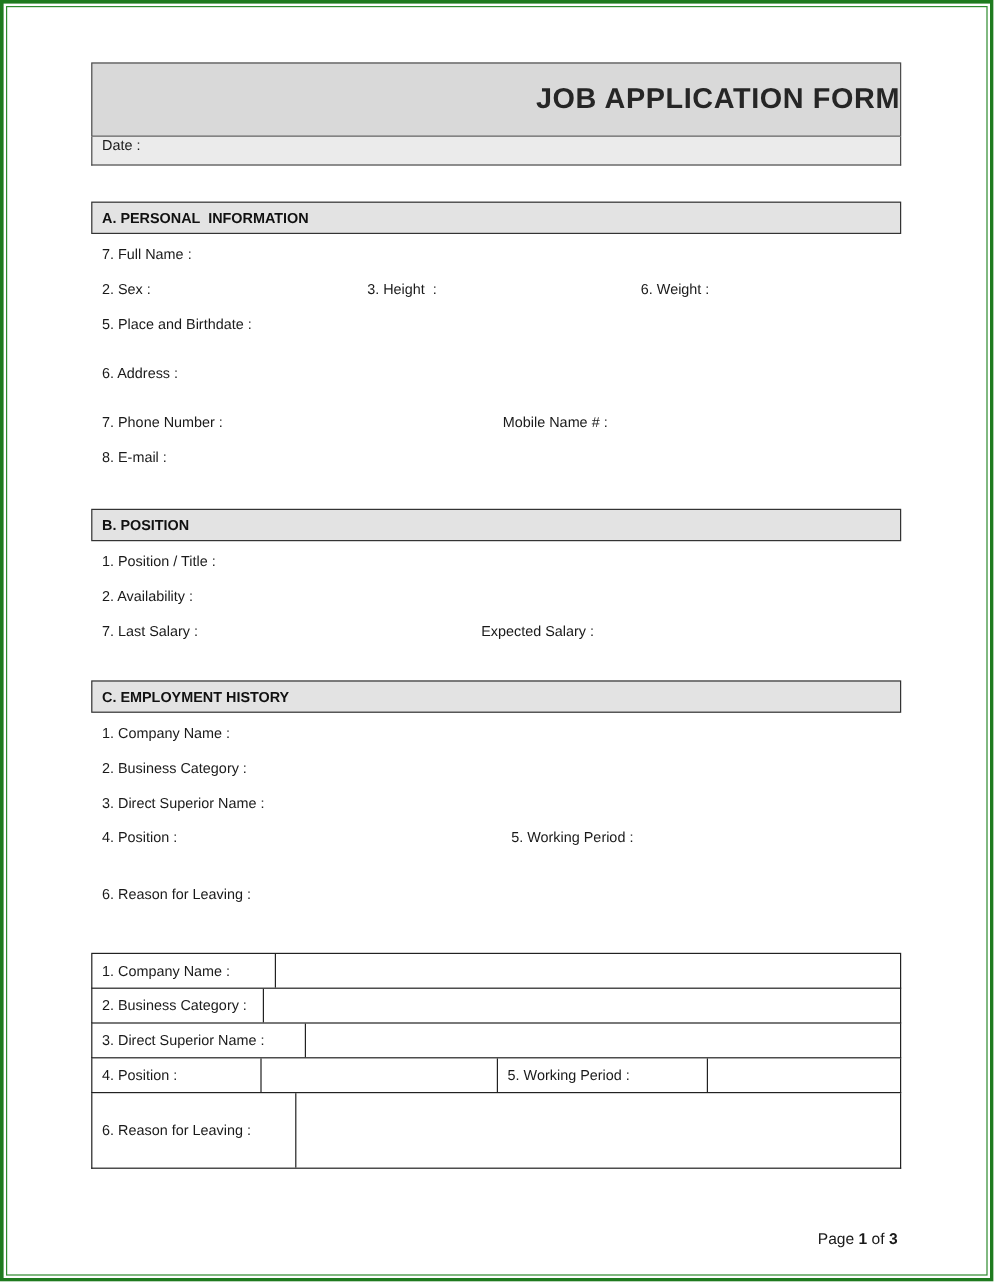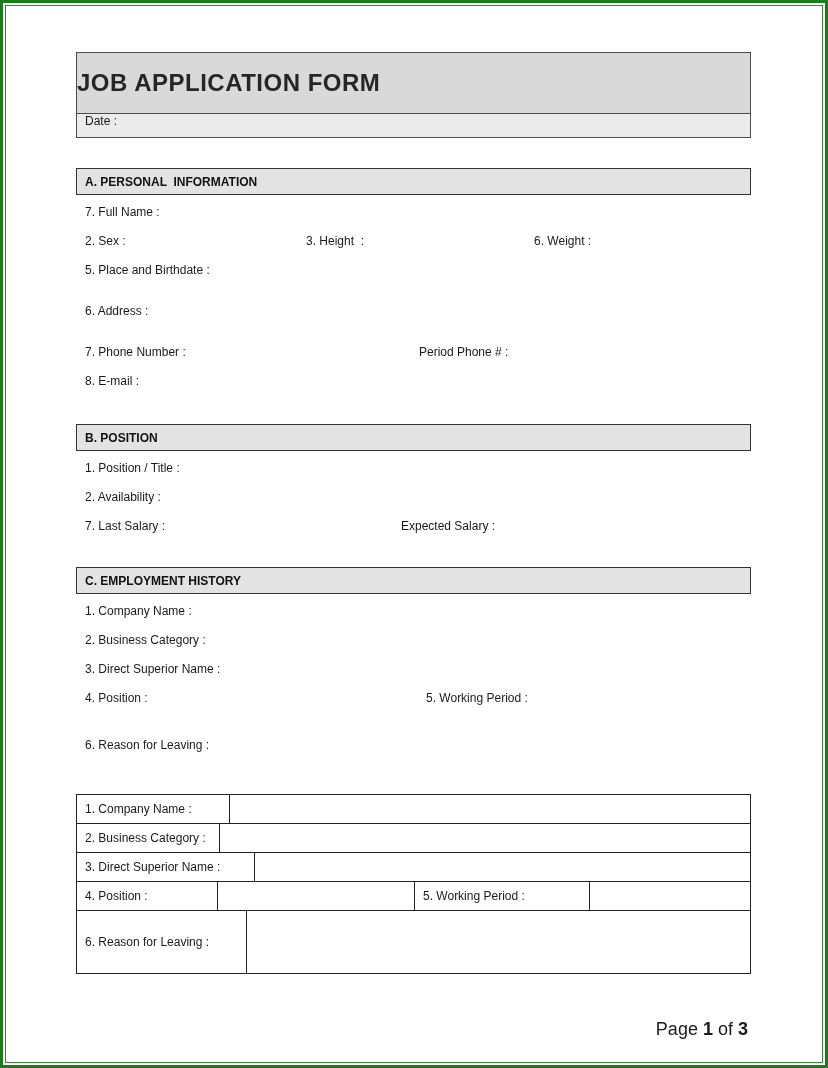--- a/index.html
+++ b/index.html
@@ -33,21 +33,21 @@
   }
   .keep-ws { white-space: pre-wrap; }
 
   .title-box {
     margin-top: 46px;
     height: 60px;
     background: #d9d9d9;
     border: 1px solid #4d4d4d;
     display: flex;
     align-items: center;
-    justify-content: flex-start;
+    justify-content: flex-end;
   }
   .title-box h1 {
     margin: 0;
     font-size: 24px;
     font-weight: bold;
     color: #262626;
     letter-spacing: 0.5px;
   }
   .date-bar {
     height: 23px;
@@ -120,21 +120,21 @@
     overflow: hidden;
   }
   .t-row.tall .t-cell { align-items: center; }
   .t-cell.last { border-right: none; flex: 1; }
   .t-cell.fill { padding-left: 0; }
 
   .footer {
     position: absolute;
     right: 74px;
     bottom: 22px;
-    font-size: 18px;
+    font-size: 13px;
     color: #1a1a1a;
   }
   .footer b { font-weight: bold; }
 </style>
 </head>
 <body>
 
 <div class="page">
   <div class="page-inner">
     <div class="content">
@@ -164,21 +164,21 @@
       <div class="field-row">
         <span class="keep-ws">5. Place and Birthdate :</span>
       </div>
 
       <div class="field-row mt12">
         <span class="keep-ws">6. Address :</span>
       </div>
 
       <div class="field-row mt12">
         <span class="col keep-ws" style="left:9px">7. Phone Number :</span>
-        <span class="col keep-ws" style="left:343px">Period Phone # :</span>
+        <span class="col keep-ws" style="left:343px">Mobile Name # :</span>
       </div>
 
       <div class="field-row">
         <span class="keep-ws">8. E-mail :</span>
       </div>
 
       <div class="section-header sec-b">
         <span class="keep-ws">B. POSITION</span>
       </div>
 

